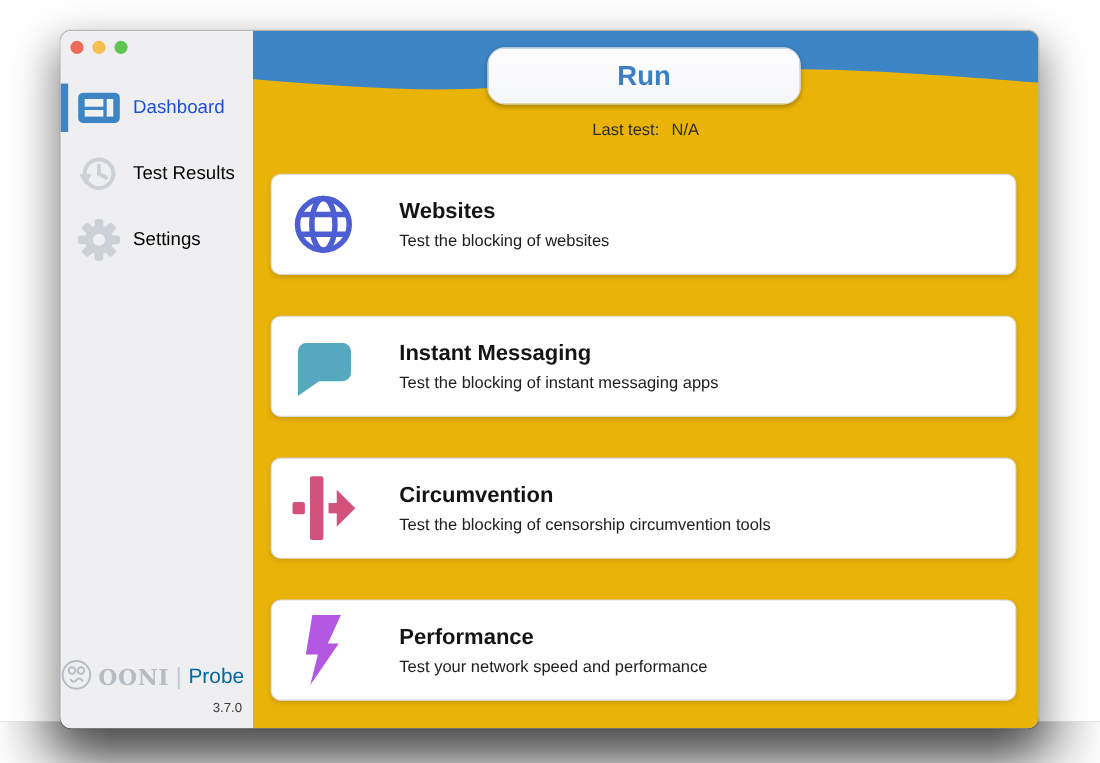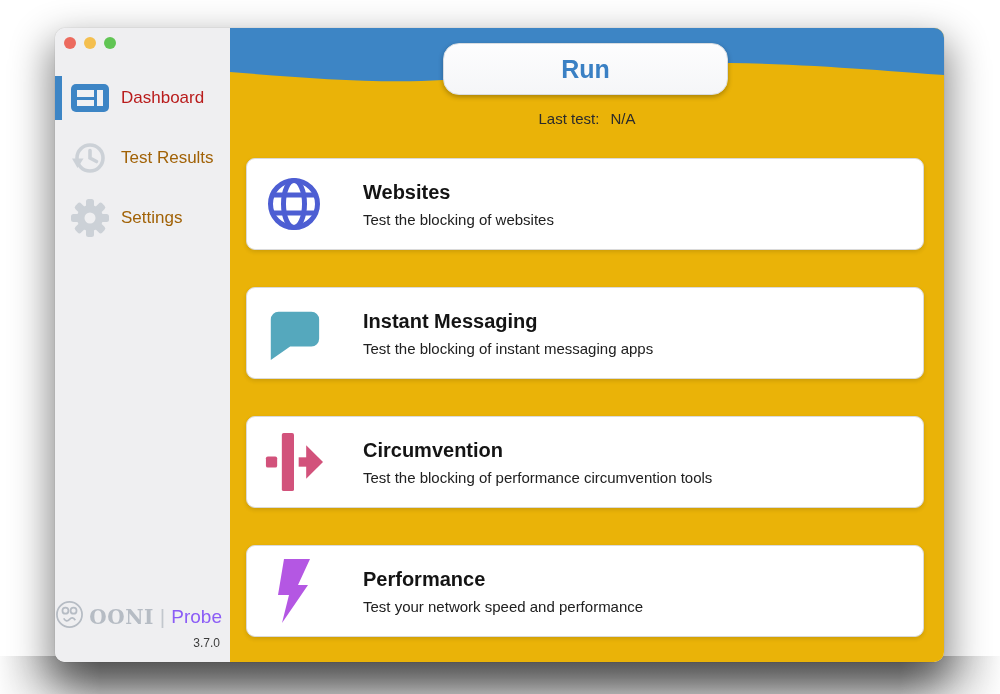--- a/index.html
+++ b/index.html
@@ -26,32 +26,32 @@
   .sidebar{position:absolute;left:0;top:0;bottom:0;width:175px;background:#efeff1;}
   .traffic{position:absolute;top:9px;left:9px;display:flex;gap:8px;}
   .dot{width:12px;height:12px;border-radius:50%;display:inline-block;}
   .dot.red{background:#ec6a5e;}
   .dot.yellow{background:#f4bf4f;}
   .dot.green{background:#61c554;}
   .nav{position:absolute;top:48px;left:0;right:0;}
   .nav-item{
     position:relative;height:44px;margin-bottom:16px;
     display:flex;align-items:center;gap:11px;padding-left:15px;
-    color:#a16207;font-size:17px;cursor:pointer;
+    color:#000000;font-size:17px;cursor:pointer;
   }
   .nav-item .icon{width:40px;display:flex;justify-content:center;flex:none;}
-  .nav-item.active{color:#b91c1c;}
+  .nav-item.active{color:#1d4ed8;}
   .nav-item.active::before{
     content:"";position:absolute;left:0;top:0;bottom:0;width:7px;background:#3d85c5;
   }
   .sidebar-footer{position:absolute;bottom:12px;left:0;right:0;}
   .logo-row{display:flex;align-items:center;justify-content:flex-end;gap:5px;padding-right:8px;color:#b6bcc4;}
   .logo-ooni{font-family:"DejaVu Serif", serif;font-weight:bold;font-size:20px;letter-spacing:.5px;}
   .logo-sep{font-size:21px;font-weight:300;color:#c2c7cd;margin:0 1px;}
-  .logo-probe{font-size:19px;color:#8b5cf6;}
+  .logo-probe{font-size:19px;color:#0369a1;}
   .version{text-align:right;padding-right:10px;font-size:12px;color:#3c3c3c;margin-top:3px;}
   
   .main{position:absolute;left:175px;top:0;right:0;bottom:0;background:#eab308;}
   .header-curve{position:absolute;top:0;left:0;width:714px;height:100px;display:block;}
   .run-button{
     position:absolute;left:213px;top:15px;width:285px;height:52px;
     border-radius:16px;border:1px solid #d8dce1;
     background:linear-gradient(#fdfdfe,#f5f6f8);
     box-shadow:0 2px 5px rgba(0,0,0,.28);
     color:#3a80c4;font-size:25px;font-weight:bold;font-family:inherit;cursor:pointer;
@@ -208,21 +208,21 @@
             <g fill="#d2527b">
               <rect x="1" y="25" width="12" height="12" rx="2"></rect>
               <rect x="18" y="0" width="13" height="62" rx="2"></rect>
               <rect x="36" y="26" width="9" height="10"></rect>
               <polygon points="44,13 44,49 62,31"></polygon>
             </g>
           </svg>
         </span>
         <span class="card-text">
           <span class="card-title">Circumvention</span>
-          <span class="card-desc">Test the blocking of performance circumvention tools</span>
+          <span class="card-desc">Test the blocking of censorship circumvention tools</span>
         </span>
       </div>
 
       <div class="card">
         <span class="card-icon">
           <svg width="36" height="64" viewBox="0 0 36 64">
             <polygon points="8,0 34,0 22,26 32,26 6,64 13,36 2,36" fill="#b457e3"></polygon>
           </svg>
         </span>
         <span class="card-text">

